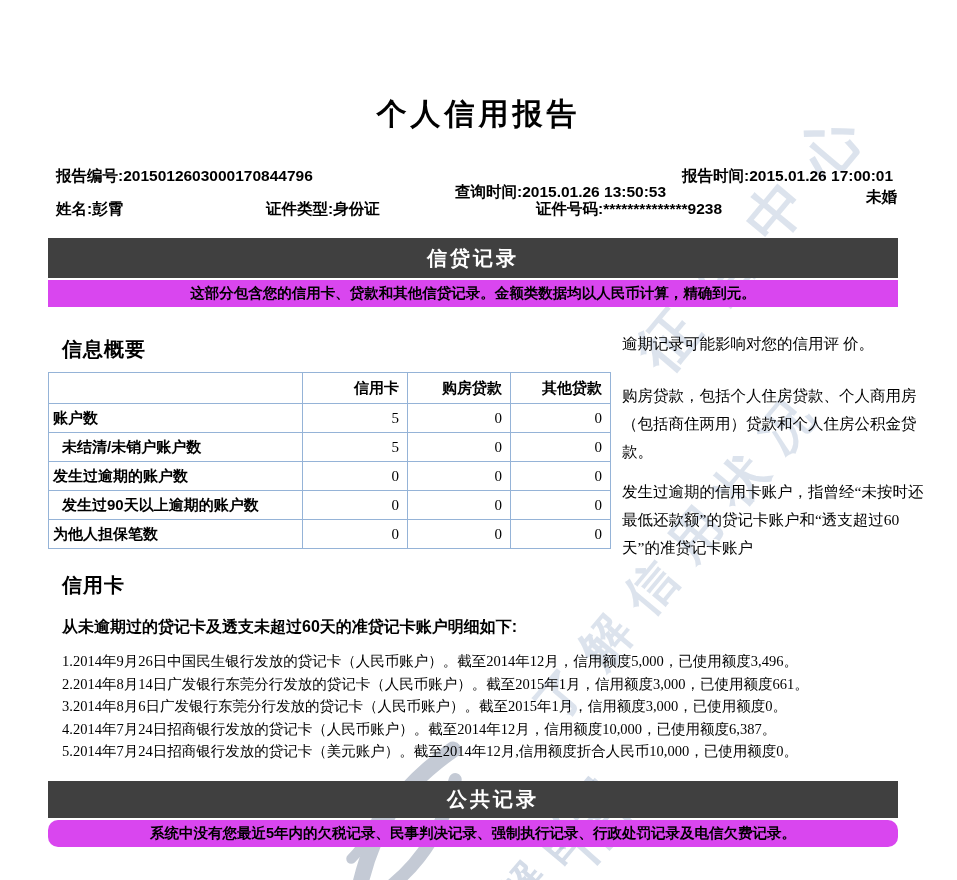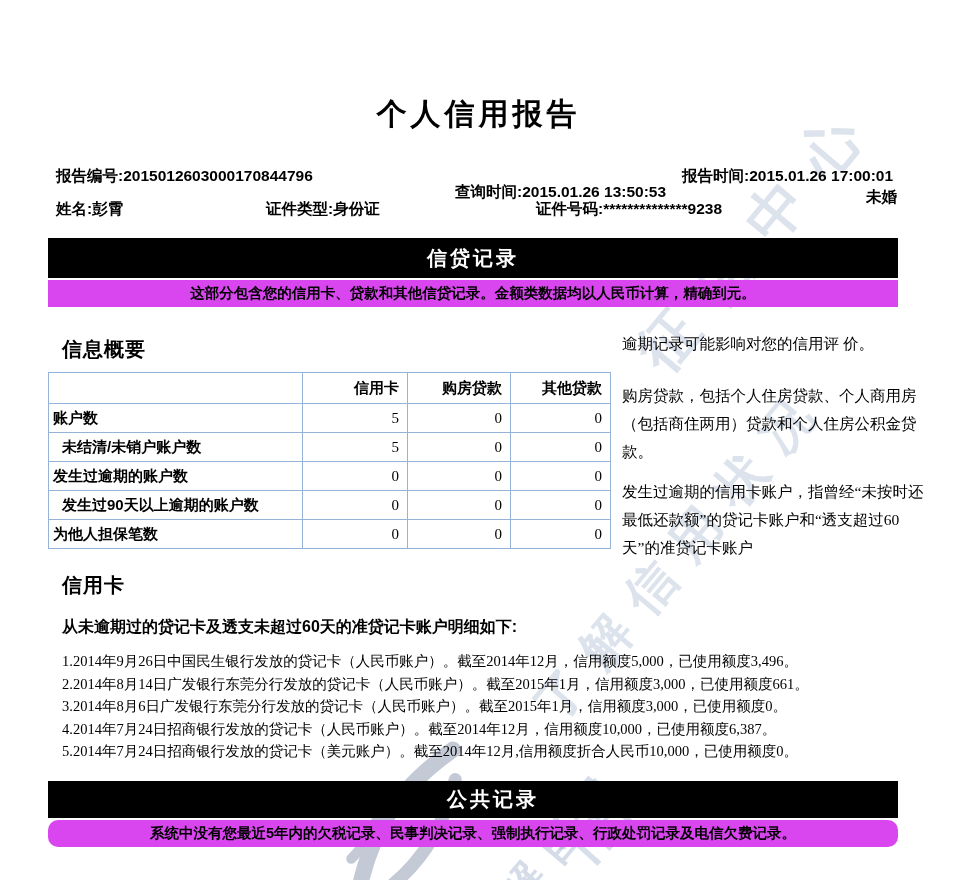--- a/index.html
+++ b/index.html
@@ -50,21 +50,21 @@
   #meta-query     { left: 455px; top: 166px; margin-top: 16px; }
   #meta-rpt-time  { left: 682px; top: 166px; }
   #meta-name      { left: 56px;  top: 199px; }
   #meta-idtype    { left: 266px; top: 199px; }
   #meta-idno      { left: 536px; top: 199px; }
   #meta-marital   { left: 866px; top: 187px; }
 
   
   .banner-blue {
     position: absolute; left: 48px; width: 850px;
-    background: #000000; color: #ffffff;
+    background: #404040; color: #ffffff;
     font-family: "Liberation Sans", sans-serif; font-weight: bold;
     font-size: 20px; text-align: center; letter-spacing: 3px;
   }
   .banner-light {
     position: absolute; left: 48px; width: 850px;
     background: #d946ef; color: #000;
     font-family: "Liberation Sans", sans-serif; font-weight: bold;
     font-size: 14.5px; text-align: center;
   }
   #credit-banner       { top: 238px; height: 40px; line-height: 40px; }

